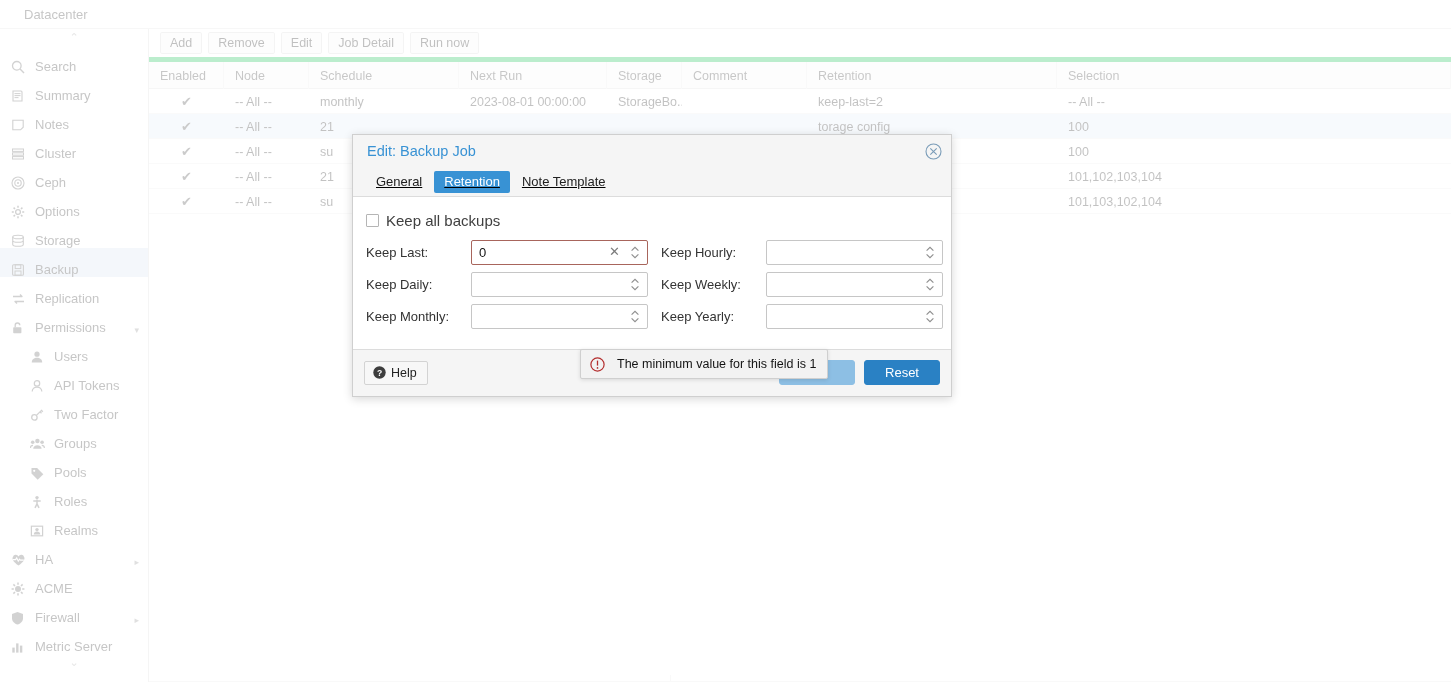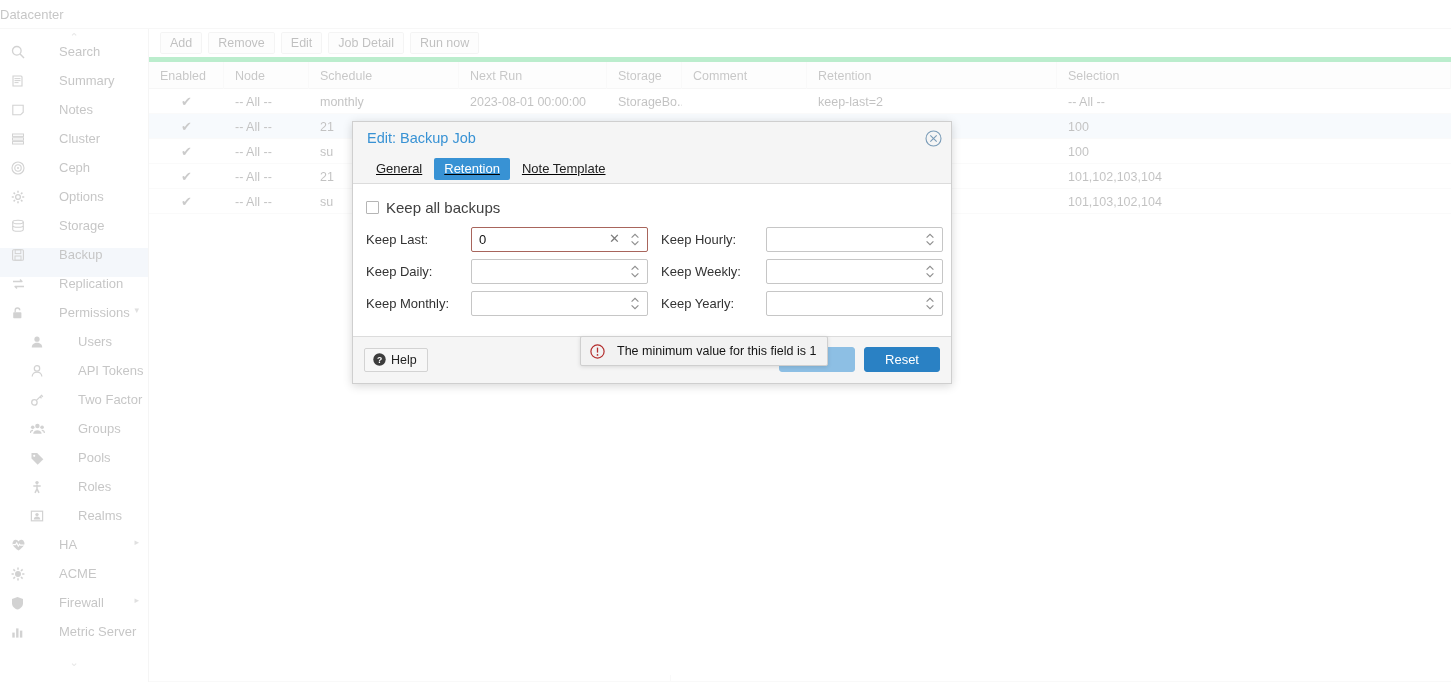--- a/index.html
+++ b/index.html
@@ -29,21 +29,21 @@
 
   
   .breadcrumb-bar {
     position: absolute;
     left: 0; top: 0;
     width: 1451px; height: 29px;
     background: #fff;
     border-bottom: 1px solid #e8e8e8;
     display: flex;
     align-items: center;
-    padding-left: 0;
+    padding-left: 24px;
   }
   .breadcrumb-text {
     font-size: 13px;
     color: #444;
   }
 
   
   .sidebar {
     position: absolute;
     left: 0; top: 29px;
@@ -57,27 +57,26 @@
     height: 16px;
     display: flex;
     align-items: center;
     justify-content: center;
     color: #b0b0b0;
     font-size: 11px;
   }
   .nav-item {
     height: 29px;
     display: flex;
-    align-items: flex-start;
+    align-items: flex-end;
     padding-left: 11px;
     color: #444;
     font-size: 13px;
     white-space: nowrap;
     position: relative;
-    gap: 24px;
   }
   .nav-item.indent { padding-left: 30px; }
   .nav-item.selected {
     background: #dde7f3;
   }
   .nav-icon {
     width: 17px;
     min-width: 17px;
     height: 14px;
     margin-right: 7px;
@@ -173,21 +172,21 @@
   .content-bottom-tick {
     position: absolute;
     left: 521px; bottom: 0;
     width: 1px; height: 7px;
     background: #ededed;
   }
 
   
   .dialog {
     position: absolute;
-    left: 352px; top: 121px;
+    left: 352px; top: 134px;
     width: 600px;
     height: 263px;
     background: #f5f5f5;
     border: 1px solid #cfcfcf;
     box-shadow: 0 2px 9px rgba(0,0,0,0.16);
     z-index: 50;
   }
   .dlg-header {
     height: 32px;
     display: flex;

